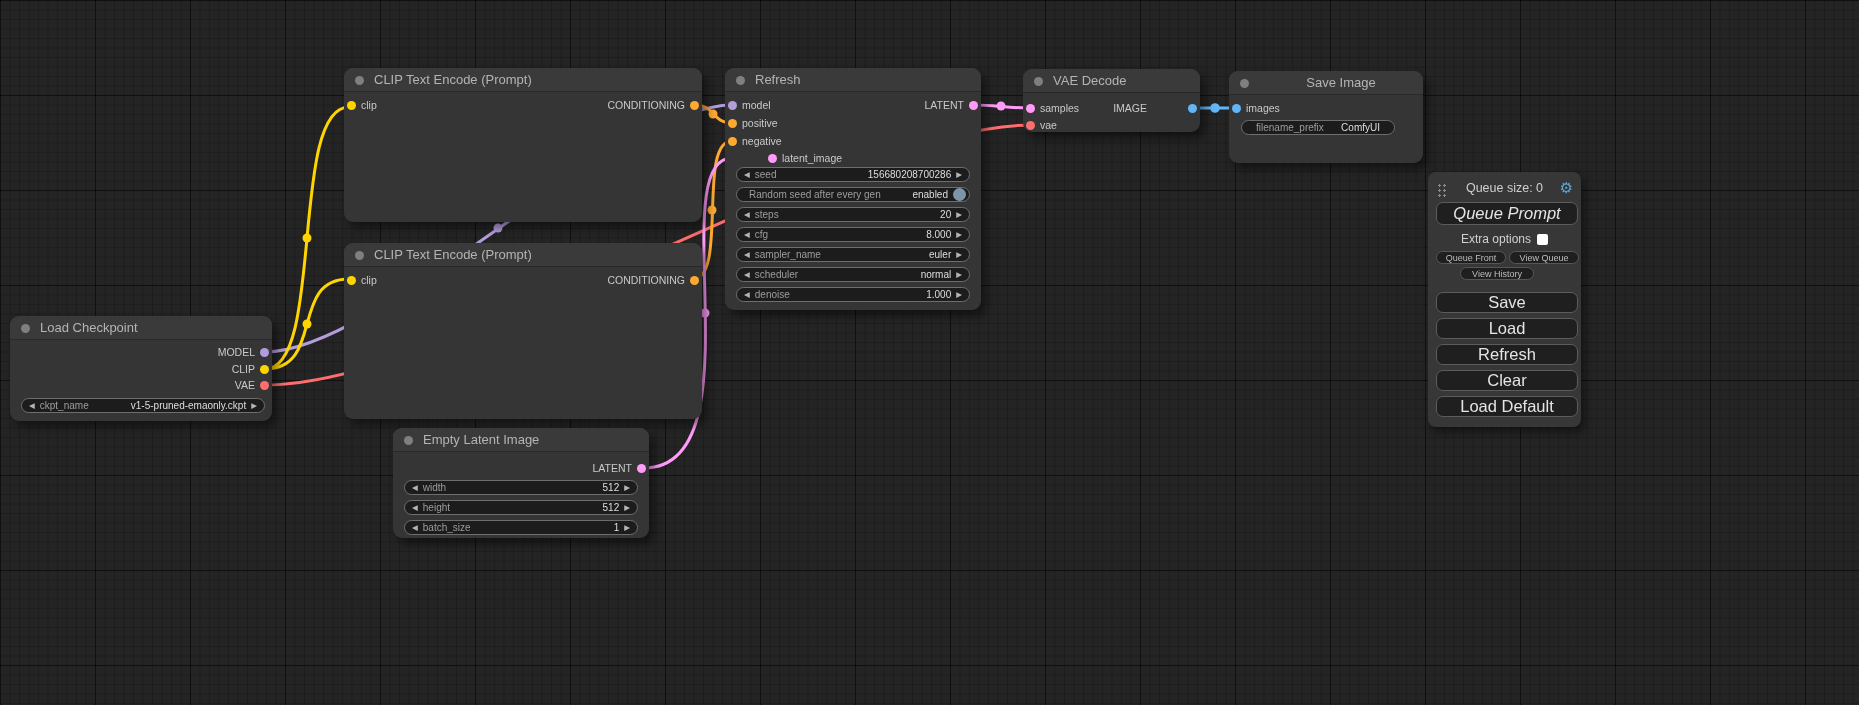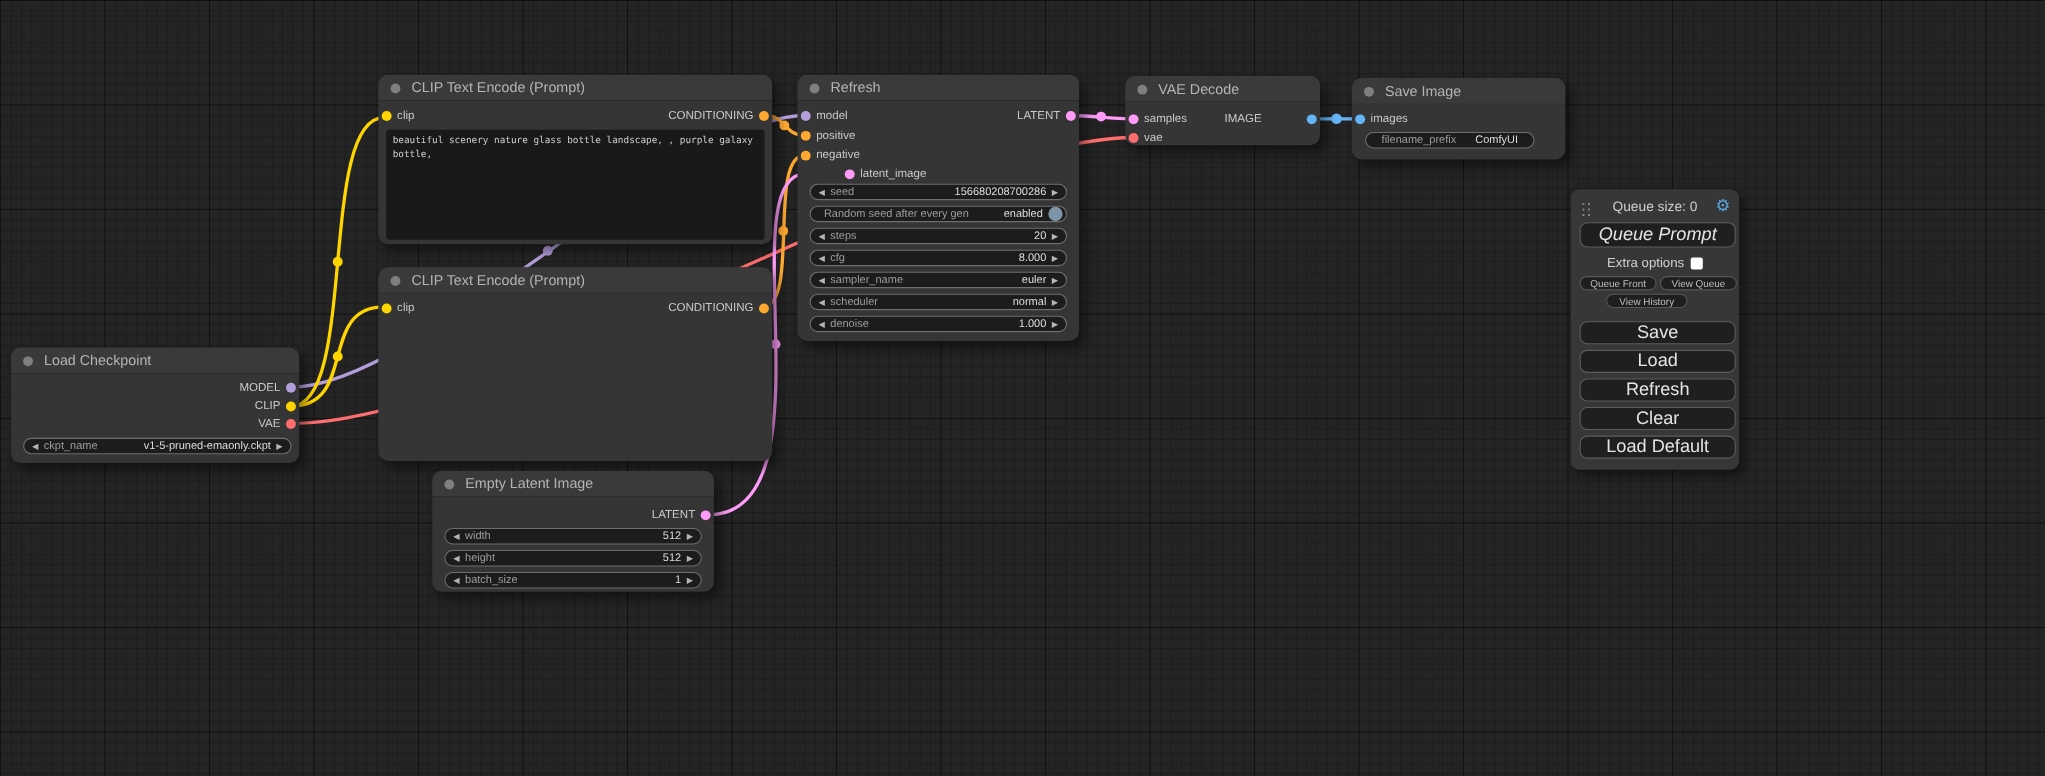--- a/index.html
+++ b/index.html
@@ -129,21 +129,20 @@
     <span>CLIP Text Encode (Prompt)</span>
   </div>
   <div class="in-slot" style="top:31px;">
     <span class="dot" style="background: rgb(255, 213, 0);"></span>
     <span>clip</span>
   </div>
   <div class="out-slot" style="top:31px;">
     <span>CONDITIONING</span>
     <span class="dot" style="background: rgb(255, 169, 49);"></span>
   </div>
-  <div class="prompt" style="top:50px;height:100px;">beautiful scenery nature glass bottle landscape, , purple galaxy bottle,</div>
 </div>
 
 <div class="node" style="left:344px;top:243px;width:358px;height:176px;">
   <div class="node-title">
     <span class="collapse-dot"></span>
     <span>CLIP Text Encode (Prompt)</span>
   </div>
   <div class="in-slot" style="top:31px;">
     <span class="dot" style="background: rgb(255, 213, 0);"></span>
     <span>clip</span>
@@ -264,21 +263,21 @@
   <div class="in-slot" style="top:50px;">
     <span class="dot" style="background: rgb(255, 110, 110);"></span>
     <span>vae</span>
   </div>
   <div class="out-slot" style="top:33px;gap:41px;">
     <span>IMAGE</span>
     <span class="dot" style="background: rgb(100, 181, 246);"></span>
   </div>
 </div>
 
-<div class="node" style="left:1229px;top:71px;width:194px;height:74px;">
+<div class="node" style="left:1229px;top:71px;width:194px;height:92px;text-align:center;">
   <div class="node-title">
     <span class="collapse-dot"></span>
     <span>Save Image</span>
   </div>
   <div class="in-slot" style="top:31px;">
     <span class="dot" style="background: rgb(100, 181, 246);"></span>
     <span>images</span>
   </div>
   <div class="widget" style="left:12px;top:49px;width:154px;padding-left:14px;padding-right:14px;">
     <span class="wl">filename_prefix</span>

